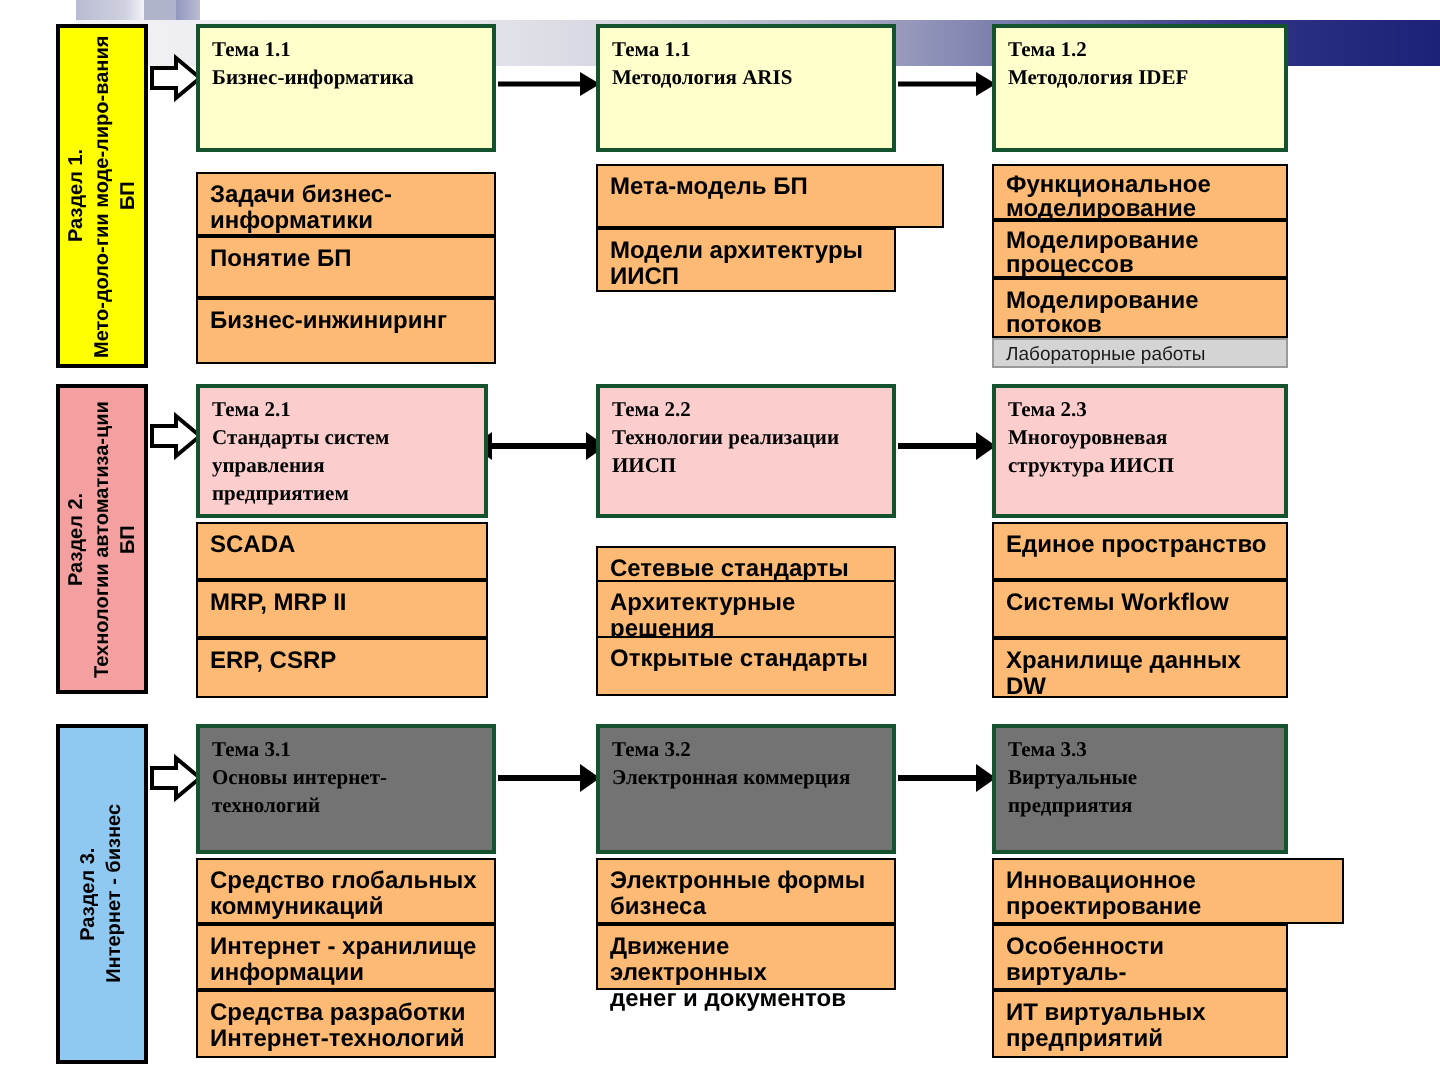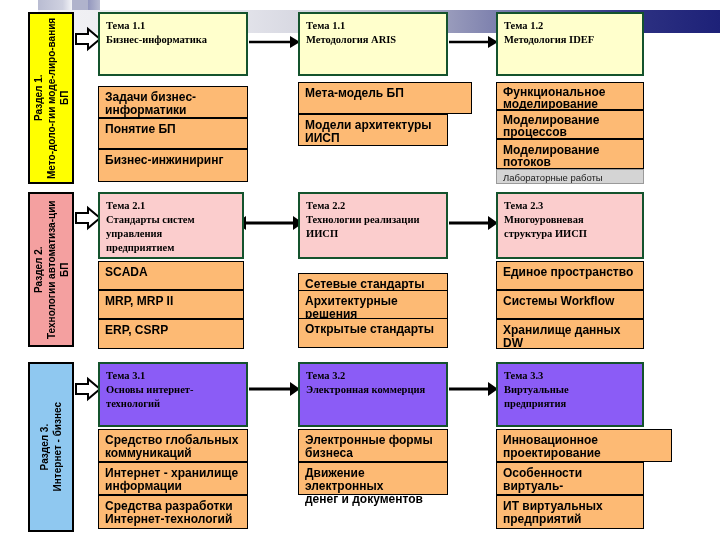--- a/index.html
+++ b/index.html
@@ -53,21 +53,21 @@
     position:absolute;
     border:2px solid #14532d;
     box-sizing:border-box;
     padding:5px 6px 4px 6px;
     font-family:Liberation Serif, serif;
   }
   .theme .t-num{font-weight:bold;font-size:10.5px;line-height:14px;color:#000;}
   .theme .t-name{font-weight:bold;font-size:10.5px;line-height:14px;color:#000;}
   .y{background:#ffffcc;}
   .p{background:#fbcdcd;}
-  .b{background:#8b5cf6;}
+  .b{background:#737373;}
 
   
   .sub{
     position:absolute;
     border:1.5px solid #000;
     box-sizing:border-box;
     background:#fdba74;
     padding:4px 5px 3px 6px;
     font-weight:bold;
     font-size:12px;

